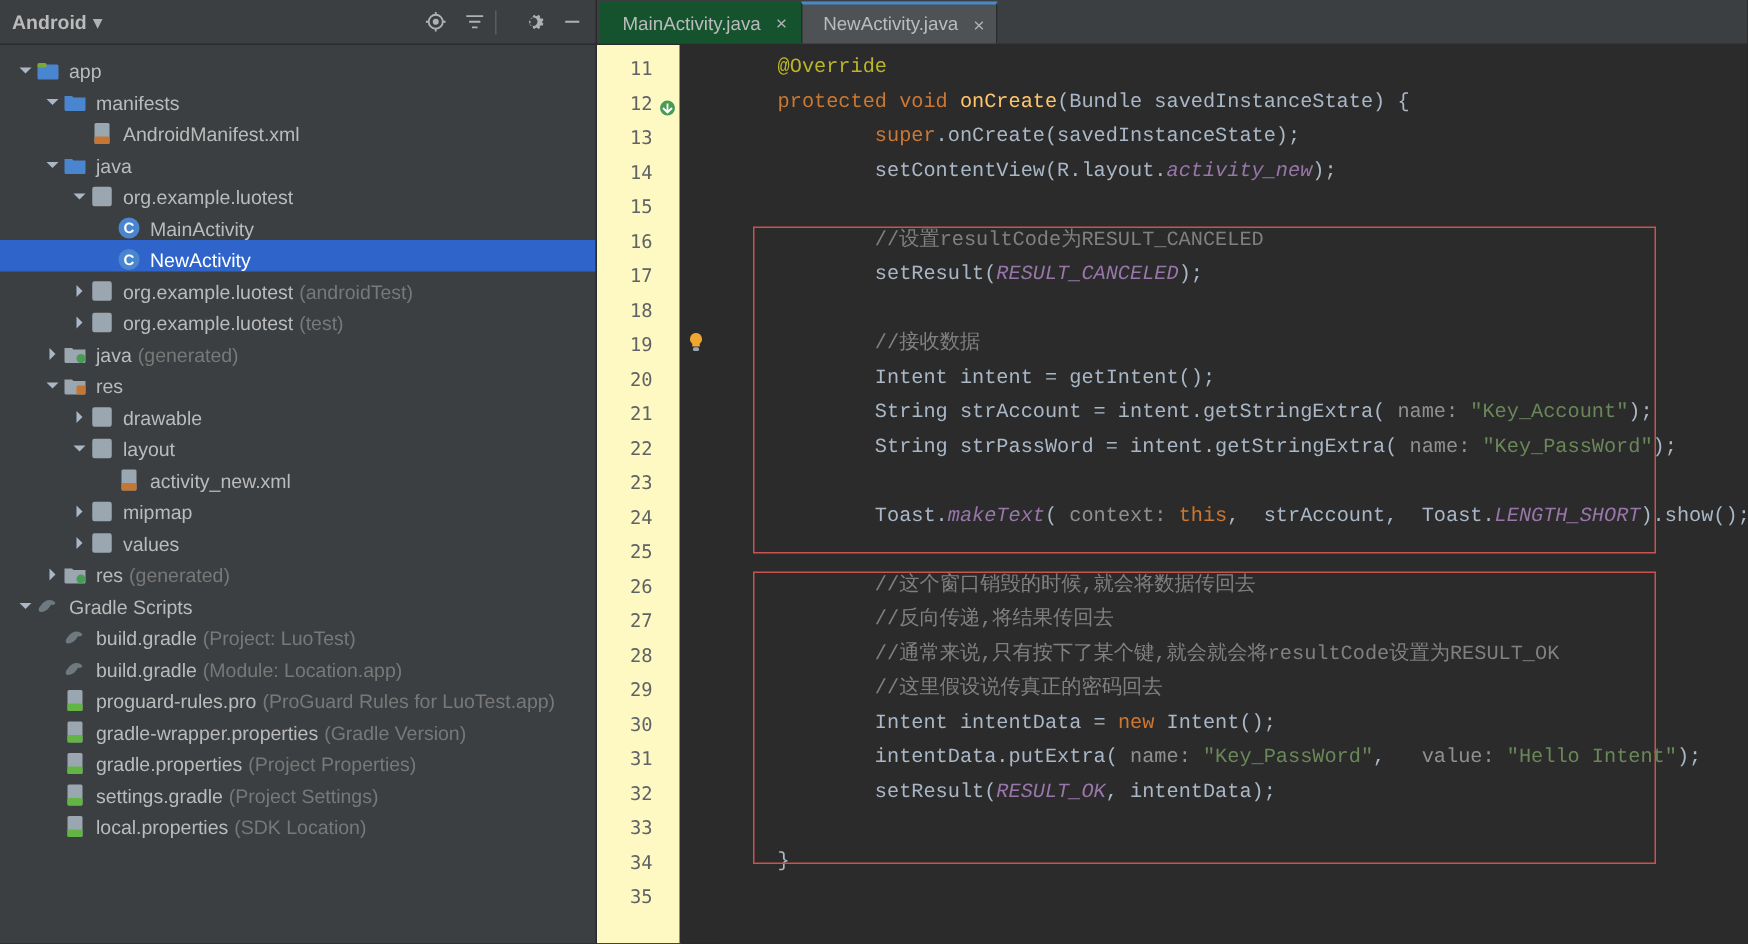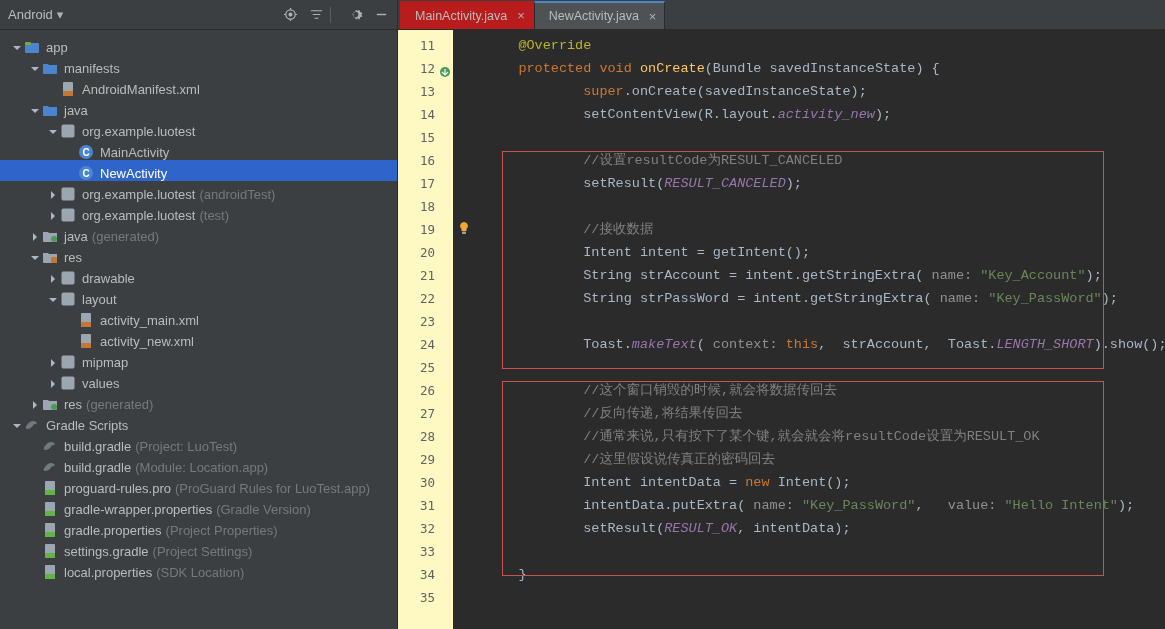--- a/index.html
+++ b/index.html
@@ -21,21 +21,21 @@
     border-right:1px solid #2b2b2b;
     display:flex;flex-direction:column;
   }
   .top{
     height:30px;
     display:flex;align-items:center;
     padding:0 8px;
     border-bottom:1px solid #2b2b2b;
     color:#bbbbbb;
   }
-  .top .title{display:flex;align-items:center;gap:6px;font-weight:400}
+  .top .title{display:flex;align-items:center;gap:6px;font-weight:700}
   .top .spacer{flex:1}
   .top .ico{width:16px;height:16px;display:inline-flex;align-items:center;justify-content:center;cursor:pointer;color:#afb1b3;margin-left:10px}
   .top .ico svg{width:15px;height:15px}
   .tree{flex:1;overflow:auto;padding:4px 0}
   .row{
     display:flex;align-items:flex-end;height:21px;
     padding-right:4px;cursor:pointer;white-space:nowrap;
   }
   .row.selected{background:#0d293e;background:#2f65ca}
   .row .chev{width:14px;text-align:center;color:#a9b7c6;font-size:10px}
@@ -53,21 +53,21 @@
     background:#2b2b2b;
   }
   .tabs{
     height:30px;display:flex;align-items:flex-end;
     background:#3c3f41;border-bottom:1px solid #2b2b2b;
     padding-left:2px;
   }
   .tab{
     height:28px;display:flex;align-items:center;gap:6px;
     padding:0 8px 0 8px;color:#bbbbbb;
-    background:#b91c1c;border:1px solid transparent;border-bottom:none;
+    background:#14532d;border:1px solid transparent;border-bottom:none;
     cursor:pointer;font-size:12.5px;
   }
   .tab.active{
     background:#4e5254;border-color:#2b2b2b;
     border-top:2px solid #4a88c7;
   }
   .tab .cls{color:#afb1b3;font-size:13px;margin-left:4px;cursor:pointer}
   .code-wrap{flex:1;display:flex;overflow:hidden;position:relative}
   .gutter{
     width:56px;background:#fef9c3;border-right:1px solid #2b2b2b;
@@ -298,30 +298,20 @@
           <span class="lab">layout</span>
         </div>
         <div class="row" style="padding-left: 64px;">
           <span class="chev"></span>
           <span class="ic">
             <svg viewBox="0 0 16 16">
               <rect fill="#9aa7b0" x="3" y="1" width="10" height="14" rx="1"></rect>
               <rect fill="#c57633" x="3" y="10" width="10" height="5" rx="1"></rect>
             </svg>
           </span>
-          <span class="lab">activity_main.xml</span>
-        </div>
-        <div class="row" style="padding-left: 64px;">
-          <span class="chev"></span>
-          <span class="ic">
-            <svg viewBox="0 0 16 16">
-              <rect fill="#9aa7b0" x="3" y="1" width="10" height="14" rx="1"></rect>
-              <rect fill="#c57633" x="3" y="10" width="10" height="5" rx="1"></rect>
-            </svg>
-          </span>
           <span class="lab">activity_new.xml</span>
         </div>
         <div class="row" style="padding-left: 46px;">
           <span class="chev"><svg viewBox="0 0 10 10">
               <path fill="#a9b7c6" d="M3 1l4 4-4 4z"></path>
             </svg></span>
           <span class="ic">
             <svg viewBox="0 0 16 16">
               <rect class="fic-pkg" x="2" y="2" width="12" height="12" rx="1" fill="none" stroke="#9aa7b0"></rect>
               <circle fill="#9aa7b0" cx="8" cy="8" r="2"></circle>

